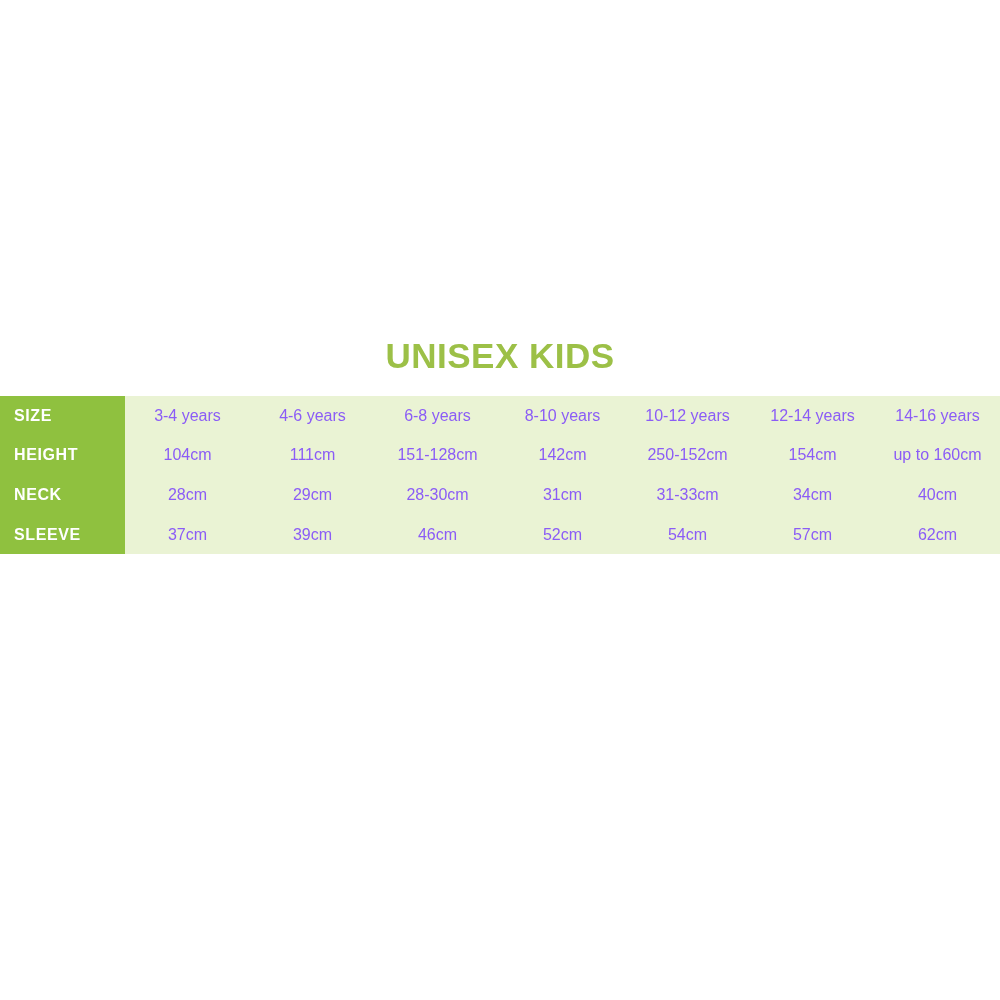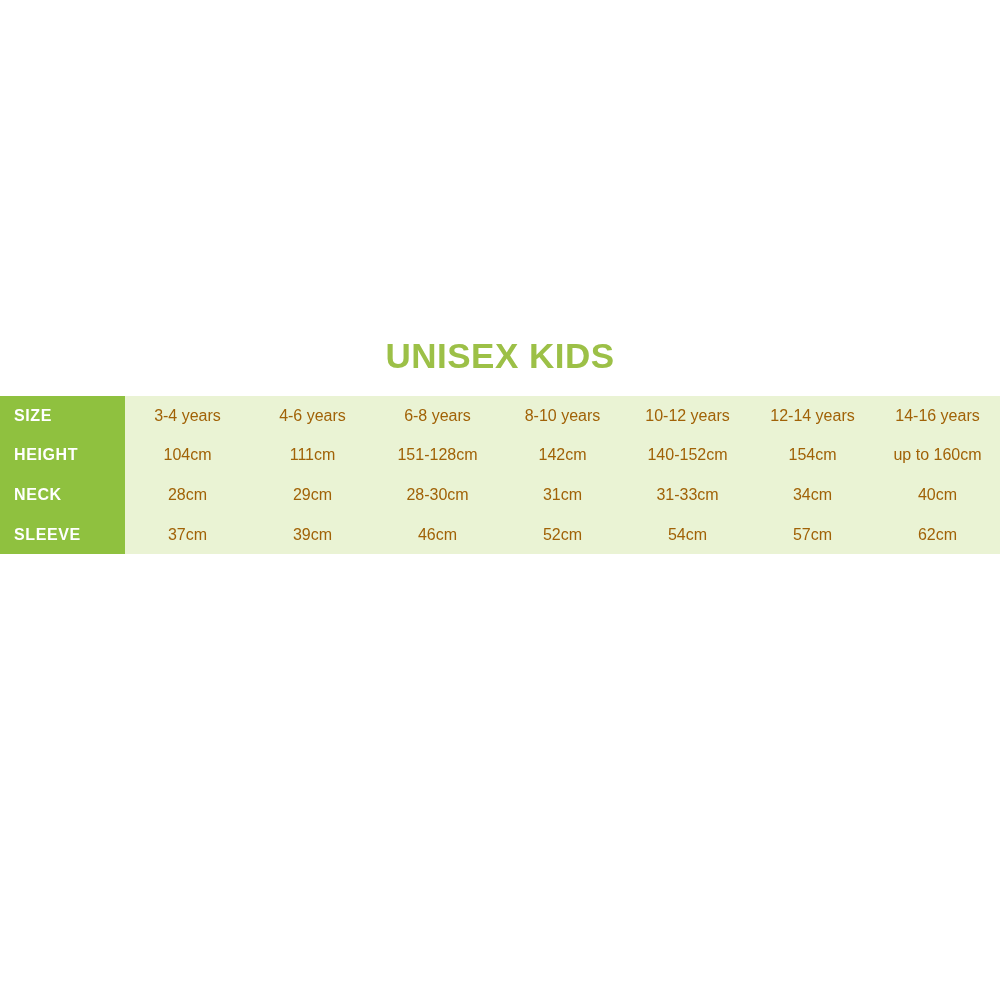--- a/index.html
+++ b/index.html
@@ -73,21 +73,21 @@
     box-sizing: border-box;
     border-bottom: 1px solid #ffffff;
   }
   tr:last-child .row-label {
     border-bottom: 0;
   }
 
   
   .data-cell {
     background: #eaf3d4;
-    color: #a16207;
+    color: #8b5cf6;
     font-size: 16px;
     text-align: center;
     border-right: 1px solid #ffffff;
     border-bottom: 1px solid #ffffff;
     box-sizing: border-box;
   }
   .data-cell.last-col {
     border-right: 0;
   }
   tr:last-child .data-cell {
@@ -114,21 +114,21 @@
         <td class="data-cell">12-14 years</td>
         <td class="data-cell last-col">14-16 years</td>
       </tr>
 
       <tr>
         <th class="row-label">HEIGHT</th>
         <td class="data-cell">104cm</td>
         <td class="data-cell">111cm</td>
         <td class="data-cell">151-128cm</td>
         <td class="data-cell">142cm</td>
-        <td class="data-cell">140-152cm</td>
+        <td class="data-cell">250-152cm</td>
         <td class="data-cell">154cm</td>
         <td class="data-cell last-col">up to 160cm</td>
       </tr>
 
 
 
       <tr>
         <th class="row-label">NECK</th>
         <td class="data-cell">28cm</td>
         <td class="data-cell">29cm</td>

